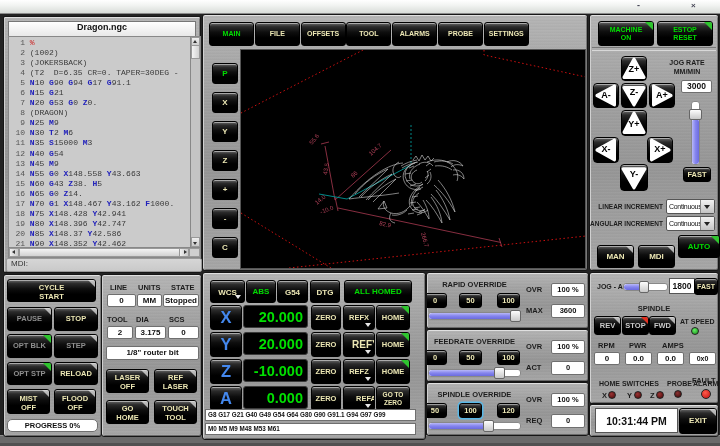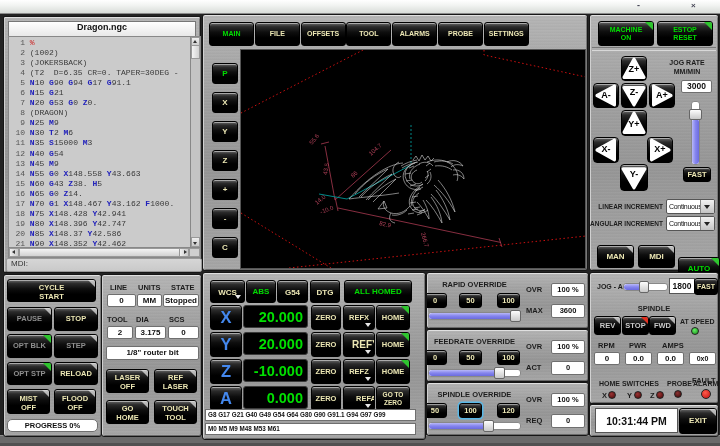--- a/index.html
+++ b/index.html
@@ -244,21 +244,21 @@
    <div class="abs" style="left:0px;top:17px;width:7px;height:45px;border-radius:3px;background:linear-gradient(90deg,#b8b8f8,#8585ee 50%,#6b6bde);"></div>
  </div>
  <div class="abs shandle" style="left:99px;top:94px;width:11px;height:9px;"></div>
  <div class="abs btn" style="left:93px;top:152px;width:26px;height:13px;font-size:7.5px;line-height:13px;">FAST</div>
  <div class="abs lbl" style="left:0px;top:188px;width:73px;text-align:right;font-size:6.5px;white-space:nowrap;">LINEAR INCREMENT</div>
  <div class="abs dd" style="left:76px;top:184px;width:47px;height:13px;line-height:13px;">Continuous<div class="arr"></div></div>
  <div class="abs lbl" style="left:0px;top:205px;width:73px;text-align:right;font-size:6.5px;white-space:nowrap;">ANGULAR INCREMENT</div>
  <div class="abs dd" style="left:76px;top:201px;width:47px;height:13px;line-height:13px;">Continuous<div class="arr"></div></div>
  <div class="abs btn" style="left:7px;top:230px;width:35px;height:21px;font-size:8px;line-height:21px;">MAN<div class="fold"></div></div>
  <div class="abs btn" style="left:48px;top:230px;width:35px;height:21px;font-size:8px;line-height:21px;">MDI<div class="fold"></div></div>
- <div class="abs btn" style="left:88px;top:242px;width:40px;height:21px;font-size:8px;line-height:21px;"><span class="gtxt">AUTO</span><div class="tri"></div></div>
+ <div class="abs btn" style="left:88px;top:220px;width:40px;height:21px;font-size:8px;line-height:21px;"><span class="gtxt">AUTO</span><div class="tri"></div></div>
 </div>
 
 <div class="abs metal" style="left:3px;top:274px;width:97px;height:161px;">
  <div class="abs btn" style="left:3px;top:4px;width:89px;height:23px;font-size:7.5px;line-height:9px;padding-top:3px;box-sizing:border-box;">CYCLE<br>START<div class="fold"></div></div>
  <div class="abs btn" style="left:3px;top:32px;width:43px;height:22px;font-size:7.5px;line-height:22px;"><span class="dtxt">PAUSE</span><div class="fold"></div></div>
  <div class="abs btn" style="left:50px;top:32px;width:42px;height:22px;font-size:7.5px;line-height:22px;"><span>STOP</span><div class="fold"></div></div>
  <div class="abs btn" style="left:3px;top:59px;width:43px;height:22px;font-size:7.5px;line-height:22px;"><span class="dtxt">OPT BLK</span><div class="tri"></div></div>
  <div class="abs btn" style="left:50px;top:59px;width:42px;height:22px;font-size:7.5px;line-height:22px;"><span class="dtxt">STEP</span><div class="fold"></div></div>
  <div class="abs btn" style="left:3px;top:87px;width:43px;height:21px;font-size:7.5px;line-height:21px;"><span class="dtxt">OPT STP</span><div class="tri"></div></div>
  <div class="abs btn" style="left:50px;top:87px;width:42px;height:21px;font-size:7.5px;line-height:21px;">RELOAD<div class="fold"></div></div>

